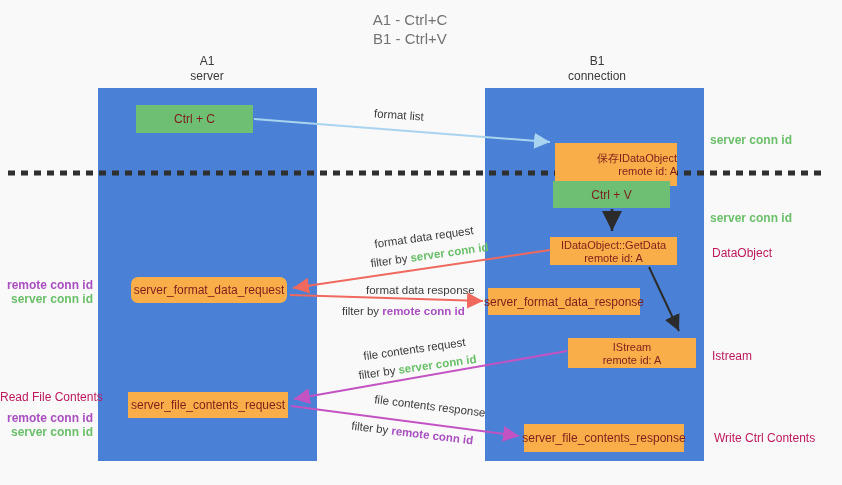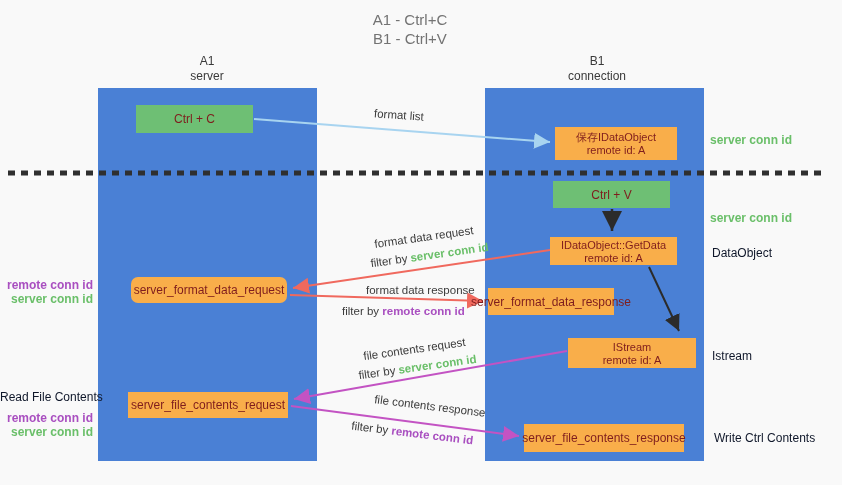--- a/index.html
+++ b/index.html
@@ -27,21 +27,21 @@
   .node.orange { background:#f9ae4a; font-size:12px; }
   .node .l2 { font-size:11px; line-height:13px; }
   .node .l1 { font-size:11px; line-height:14px; }
   .node.single { font-size:12px; }
   .albl {
     position:absolute; font-size:11.5px; color:#3c3c3c; white-space:nowrap;
   }
   .key-green  { color:#6abf69; font-weight:bold; }
   .key-purple { color:#a94fc0; font-weight:bold; }
   .side { position:absolute; font-size:12px; white-space:nowrap; }
-  .side.plain { color:#0f172a; }
+  .side.plain { color:#be185d; }
   .side.bold-green  { color:#6abf69; font-weight:bold; }
   .side.bold-purple { color:#a94fc0; font-weight:bold; }
   .left-align { width:93px; left:0; text-align:right; }
   svg.overlay { position:absolute; left:0; top:0; pointer-events:none; }
 </style>
 </head>
 <body>
 
 <div class="canvas">
 
@@ -86,39 +86,39 @@
     <line x1="290" y1="295" x2="483" y2="301" stroke="#f0695e" stroke-width="2" marker-end="url(#m-red)"></line>
     <line x1="649" y1="267" x2="679" y2="331" stroke="#2b2b2b" stroke-width="2" marker-end="url(#m-black)"></line>
     <line x1="567" y1="351" x2="294" y2="399" stroke="#c353c3" stroke-width="2" marker-end="url(#m-magenta)"></line>
     <line x1="291" y1="406" x2="519" y2="436" stroke="#c353c3" stroke-width="2" marker-end="url(#m-magenta)"></line>
   </svg>
 
   <div class="node green single" style="left:136px; top:105px; width:117px; height:28px;">
     <span>Ctrl + C</span>
   </div>
 
-  <div class="node orange" style="left:555px; top:127px; width:122px; height:33px;">
+  <div class="node orange" style="left:555px; top:143px; width:122px; height:43px;align-items:flex-end;">
     <span class="l1">保存IDataObject</span>
     <span class="l2">remote id: A</span>
   </div>
 
   <div class="node green single" style="left:553px; top:181px; width:117px; height:27px;">
     <span>Ctrl + V</span>
   </div>
 
   <div class="node orange" style="left:550px; top:237px; width:127px; height:28px;">
     <span class="l1">IDataObject::GetData</span>
     <span class="l2">remote id: A</span>
   </div>
 
   <div class="node orange single" style="left:131px; top:277px; width:156px; height:26px;border-radius:7px;">
     <span>server_format_data_request</span>
   </div>
 
-  <div class="node orange single" style="left:488px; top:288px; width:126px; height:27px;">
+  <div class="node orange single" style="left:488px; top:288px; width:152px; height:27px;">
     <span>server_format_data_response</span>
   </div>
 
   <div class="node orange" style="left:568px; top:338px; width:128px; height:30px;">
     <span class="l1">IStream</span>
     <span class="l2">remote id: A</span>
   </div>
 
   <div class="node orange single" style="left:524px; top:424px; width:160px; height:28px;">
     <span>server_file_contents_response</span>

